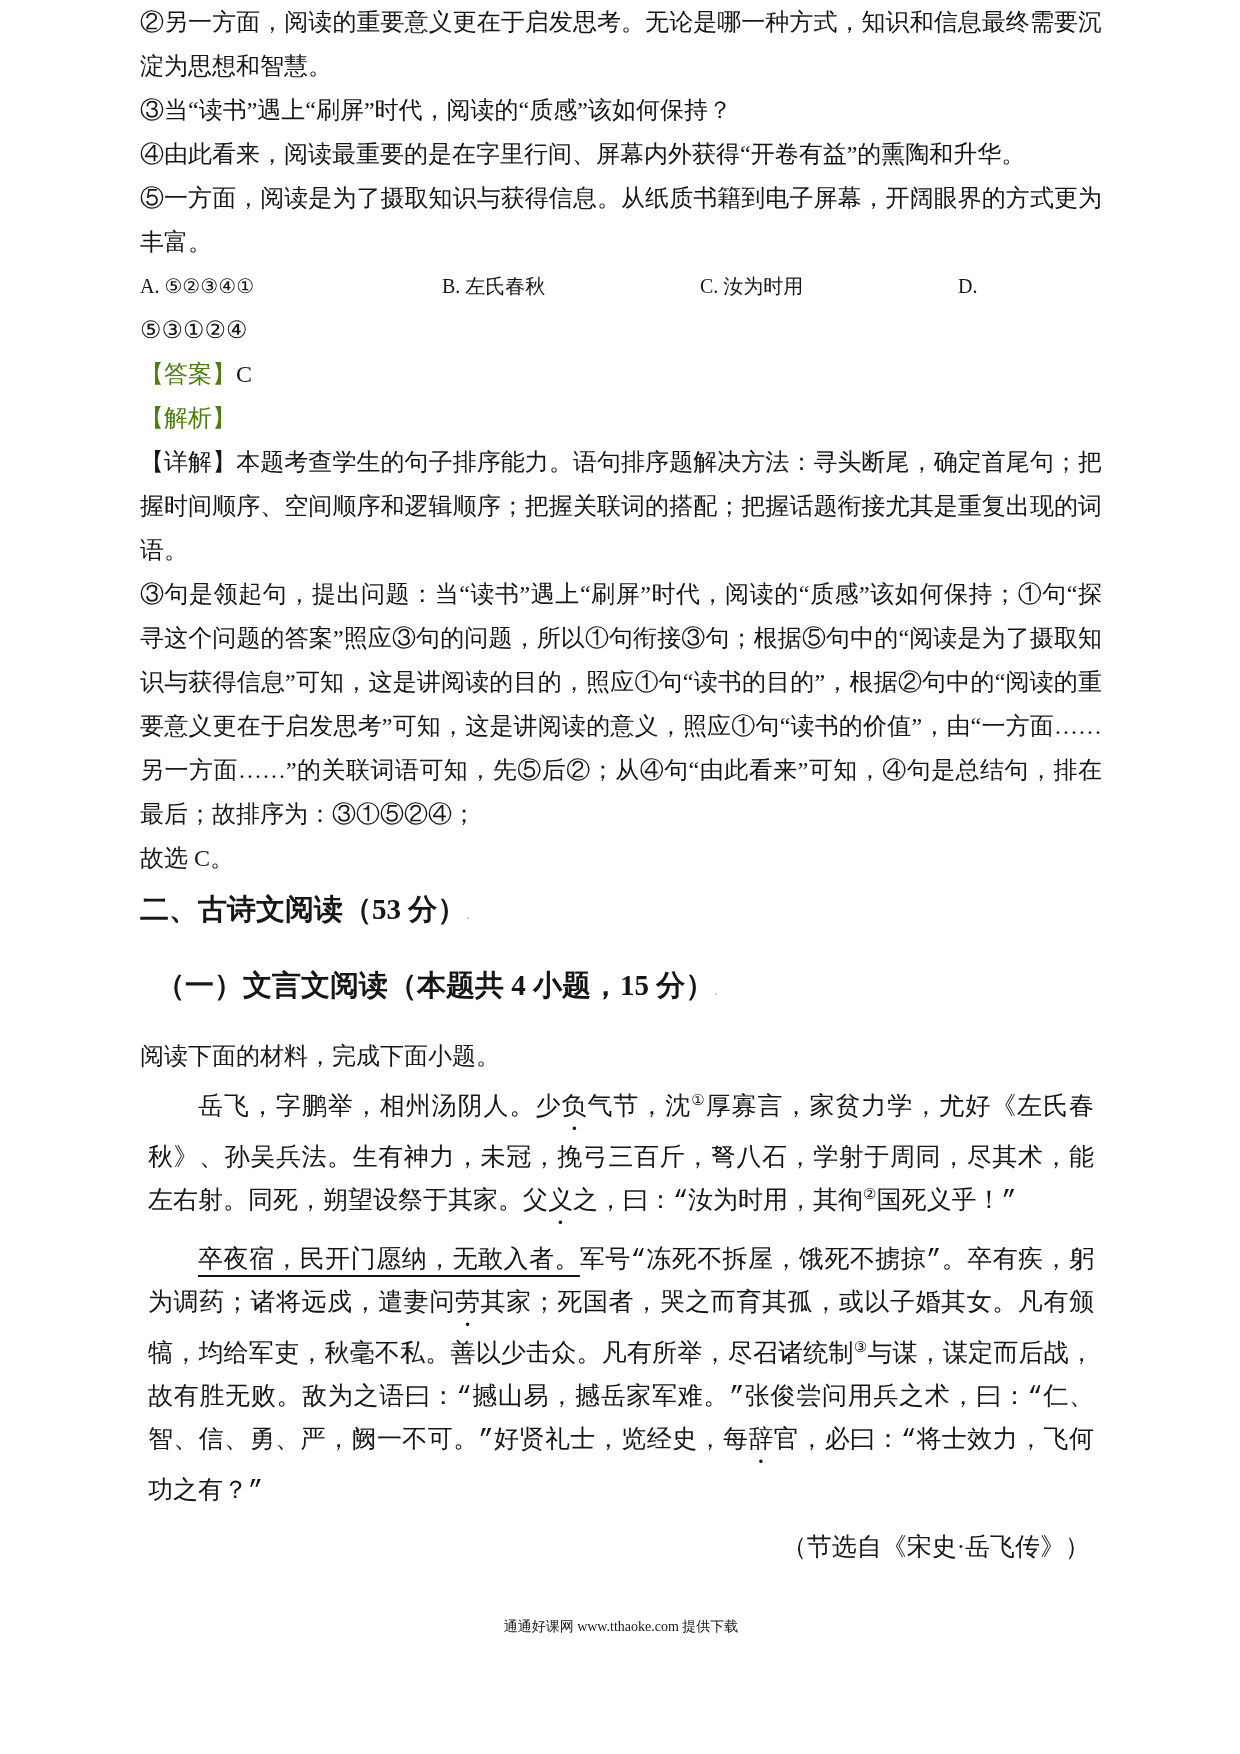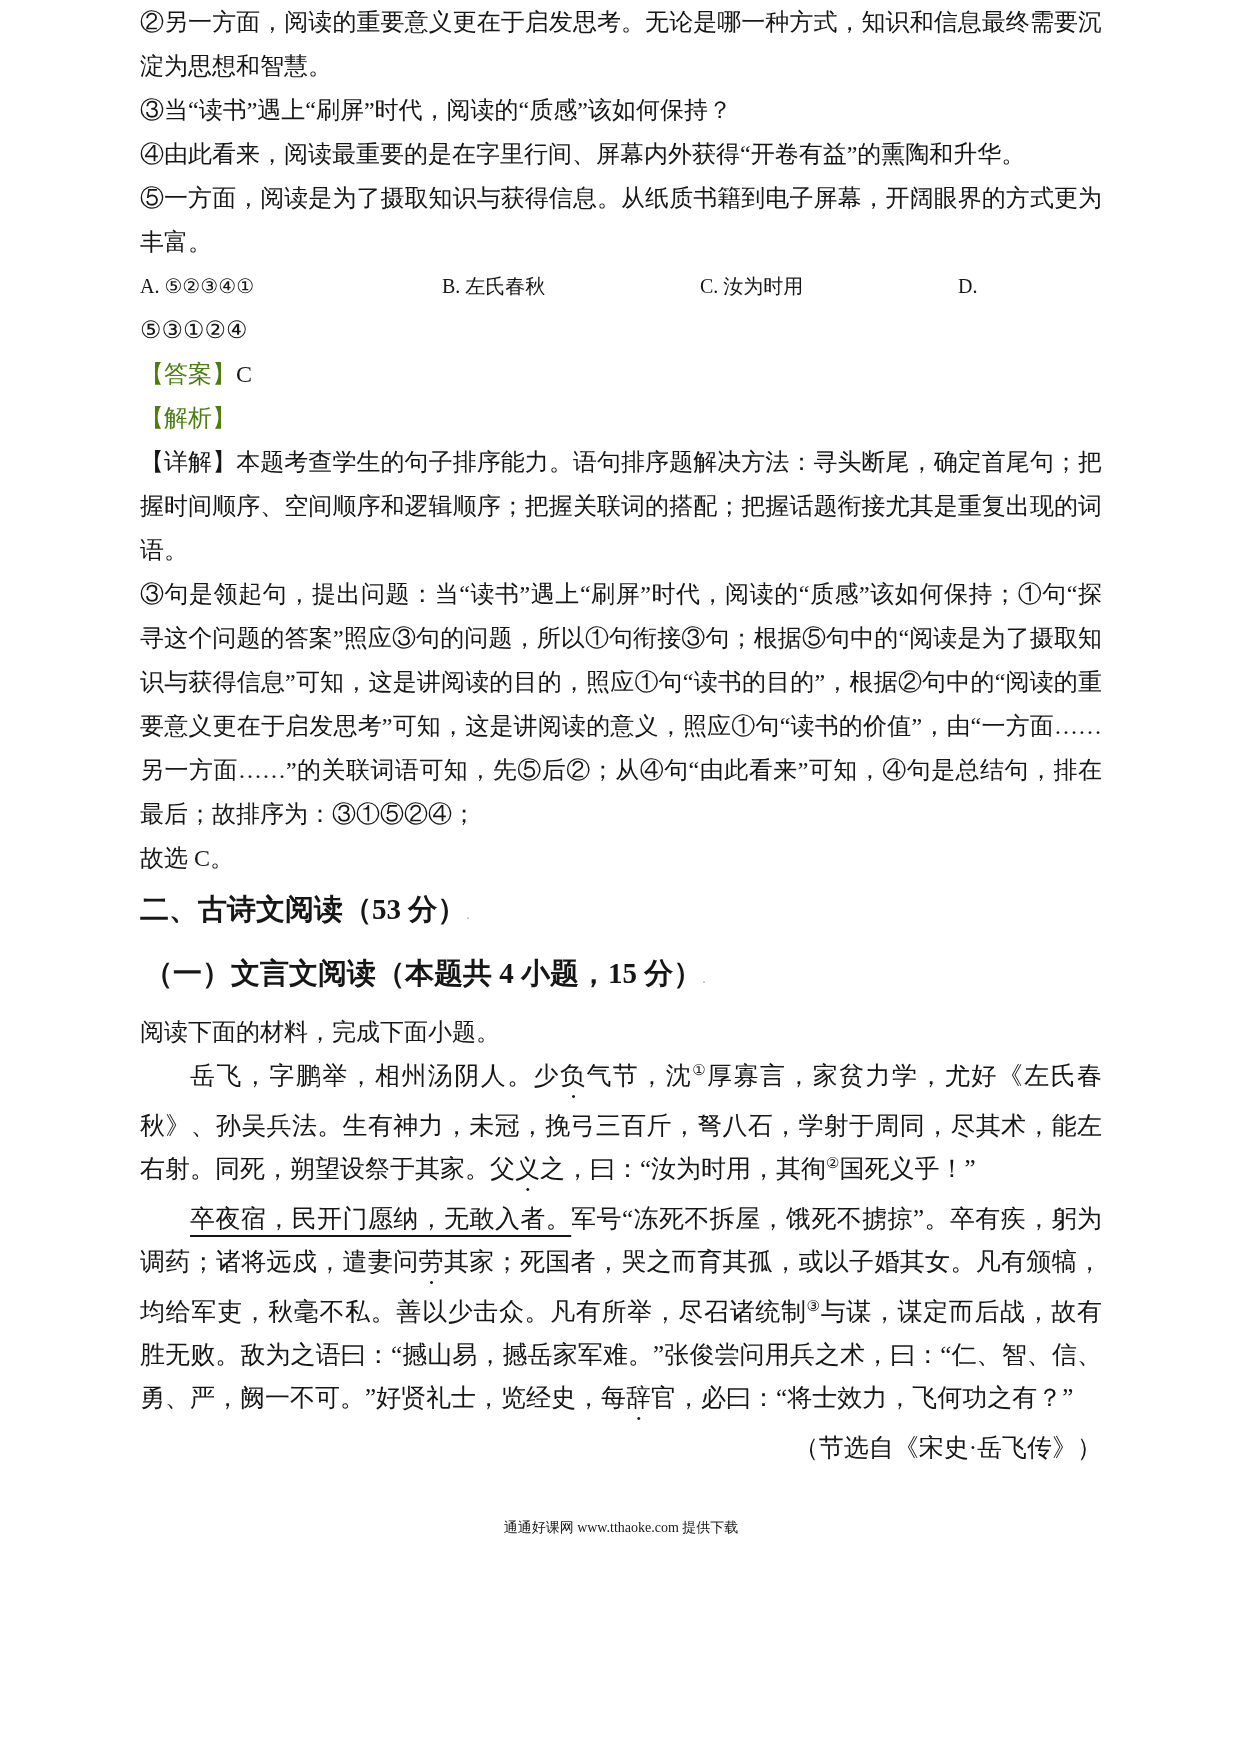--- a/index.html
+++ b/index.html
@@ -40,33 +40,34 @@
   .h1 {
     font-size: 29px;
     font-weight: 700;
     line-height: 54px;
     margin: 2px 0 0 0;
   }
   .h2 {
     font-size: 29px;
     font-weight: 700;
     line-height: 54px;
-    margin: 4px;
+    margin: 16px;
   }
   .fmt-mark {
     color: #a8a8a8;
     font-size: 14px;
     font-weight: 400;
     vertical-align: baseline;
   }
   .passage {
     font-size: 25px;
     line-height: 43px;
     text-align: justify;
-    margin: 0;
+    margin: 8px;
+    font-family: Liberation Mono, monospace;
   }
   .indent { text-indent: 2em; }
   .uline {
     text-decoration: underline;
     text-underline-offset: 8px;
     text-decoration-thickness: 1.5px;
   }
   sup.fnote {
     font-size: 15px;
     line-height: 0;
@@ -75,21 +76,21 @@
   .emdot {
     -webkit-text-emphasis: filled dot #161616;
     -webkit-text-emphasis-position: under right;
     text-emphasis: filled dot #161616;
     text-emphasis-position: under right;
   }
   .citation {
     font-size: 25px;
     line-height: 43px;
     text-align: right;
-    margin: 0;
+    margin: 12px;
   }
   .footer {
     text-align: center;
     font-size: 14px;
     line-height: 30px;
     margin-top: 44px;
     color: #161616;
   }
 </style>
 </head>

